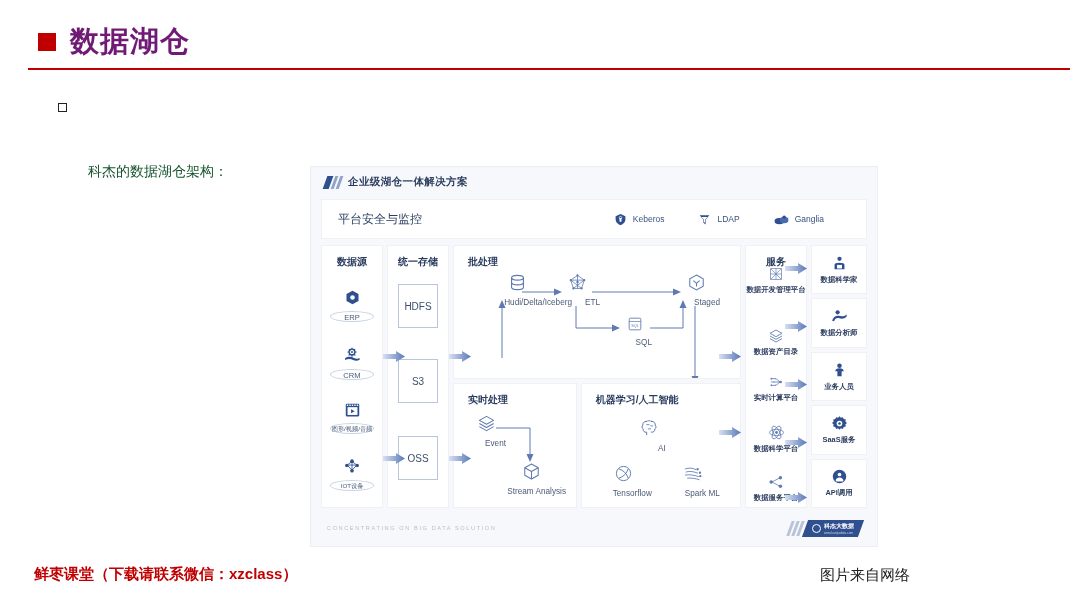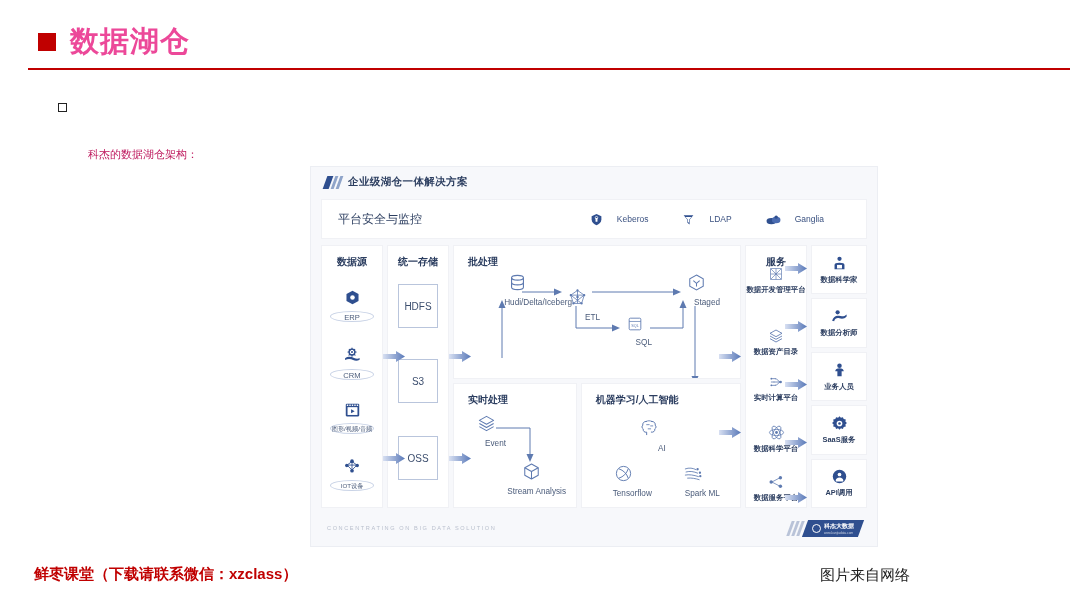--- a/index.html
+++ b/index.html
@@ -13,39 +13,39 @@
 
   
   .slide-title-row {
     position: absolute; left: 38px; top: 22px;
     display: flex; align-items: center; gap: 14px;
   }
   .title-bullet {
     width: 18px; height: 18px; background: #C00000; flex: none;
   }
   .slide-title {
-    font-size: 29px; font-weight: bold; color: #ec4899; letter-spacing: 1px;
+    font-size: 29px; font-weight: bold; color: #701a75; letter-spacing: 1px;
   }
   .title-rule {
     position: absolute; left: 28px; top: 68px; width: 1042px; height: 2px;
     background: #C00000;
   }
 
   .sub-title-row {
     position: absolute; left: 58px; top: 103px;
     display: flex; align-items: center; gap: 12px;
   }
   .sub-bullet {
     width: 9px; height: 9px; border: 1.6px solid #222; background: #fff; flex: none;
   }
   .sub-title { font-size: 19px; font-weight: bold; color: #111; }
 
   .body-caption {
-    position: absolute; left: 88px; top: 147px;
-    font-size: 11px; color: #be185d;
+    position: absolute; left: 88px; top: 163px;
+    font-size: 14px; color: #14532d;
   }
 
   
   .footer-left {
     position: absolute; left: 34px; top: 565px;
     font-size: 15px; font-weight: bold; color: #C00000;
   }
   .footer-right {
     position: absolute; left: 820px; top: 566px;
     font-size: 15px; color: #222;
@@ -70,21 +70,21 @@
   .diag-logo i.l3 { width: 2.5px; background: #8fa4c9; }
   .diag-head-text { font-size: 10.5px; font-weight: bold; color: #2c3e60; letter-spacing: .4px; }
 
   .sec-bar {
     margin: 2px 10px 0 10px; height: 40px; background: #fff;
     display: flex; align-items: center; padding: 0 16px;
     border: 1px solid #f0f1f5;
   }
   .sec-bar-title { font-size: 12px; font-weight: normal; color: #2c3e60; }
   .sec-items { margin-left: auto; display: flex; align-items: center; gap: 34px; padding-right: 26px; }
-  .sec-item { display: flex; align-items: center; gap: 14px; }
+  .sec-item { display: flex; align-items: center; gap: 6px; }
   .sec-item span { font-size: 8.5px; color: #3a5180; }
 
   .cols {
     position: absolute; left: 10px; top: 78px; right: 10px; bottom: 38px;
     display: flex; gap: 4px;
   }
   .panel { background: #fff; border: 1px solid #f0f1f5; position: relative; }
   .panel-title {
     position: absolute; top: 9px; left: 0; right: 0; text-align: center;
     font-size: 10px; font-weight: bold; color: #2c3e60;
@@ -325,21 +325,21 @@
 
         <div class="node" style="left:8px; top:27px; width:110px">
           <svg width="19" height="19" viewBox="0 0 24 24">
             <ellipse cx="12" cy="6" rx="7.5" ry="3" fill="none" stroke="#5e7ab0" stroke-width="1.4"></ellipse>
             <path d="M4.5 6 V18 C4.5 19.7 7.9 21 12 21 C16.1 21 19.5 19.7 19.5 18 V6" fill="none" stroke="#5e7ab0" stroke-width="1.4"></path>
             <path d="M4.5 12 C4.5 13.7 7.9 15 12 15 C16.1 15 19.5 13.7 19.5 12" fill="none" stroke="#5e7ab0" stroke-width="1.4"></path>
           </svg>
           <div class="lbl">Hudi/Delta/Iceberg</div>
         </div>
 
-        <div class="node" style="left:100px; top:42px; width:46px">
+        <div class="node" style="left:100px; top:27px; width:46px">
           <svg width="19" height="19" viewBox="0 0 24 24">
             <g stroke="#5e7ab0" stroke-width="1" fill="none">
               <path d="M12 3 L3.5 9 L6.8 19.5 H17.2 L20.5 9 Z"></path>
               <path d="M12 3 L12 19.5 M3.5 9 L20.5 9 M3.5 9 L17.2 19.5 M20.5 9 L6.8 19.5"></path>
             </g>
             <g fill="#5e7ab0">
                 <circle cx="12" cy="3" r="1.4"></circle>
                 <circle cx="3.5" cy="9" r="1.4"></circle>
               <circle cx="20.5" cy="9" r="1.4"></circle>
                 <circle cx="6.8" cy="19.5" r="1.4"></circle>

